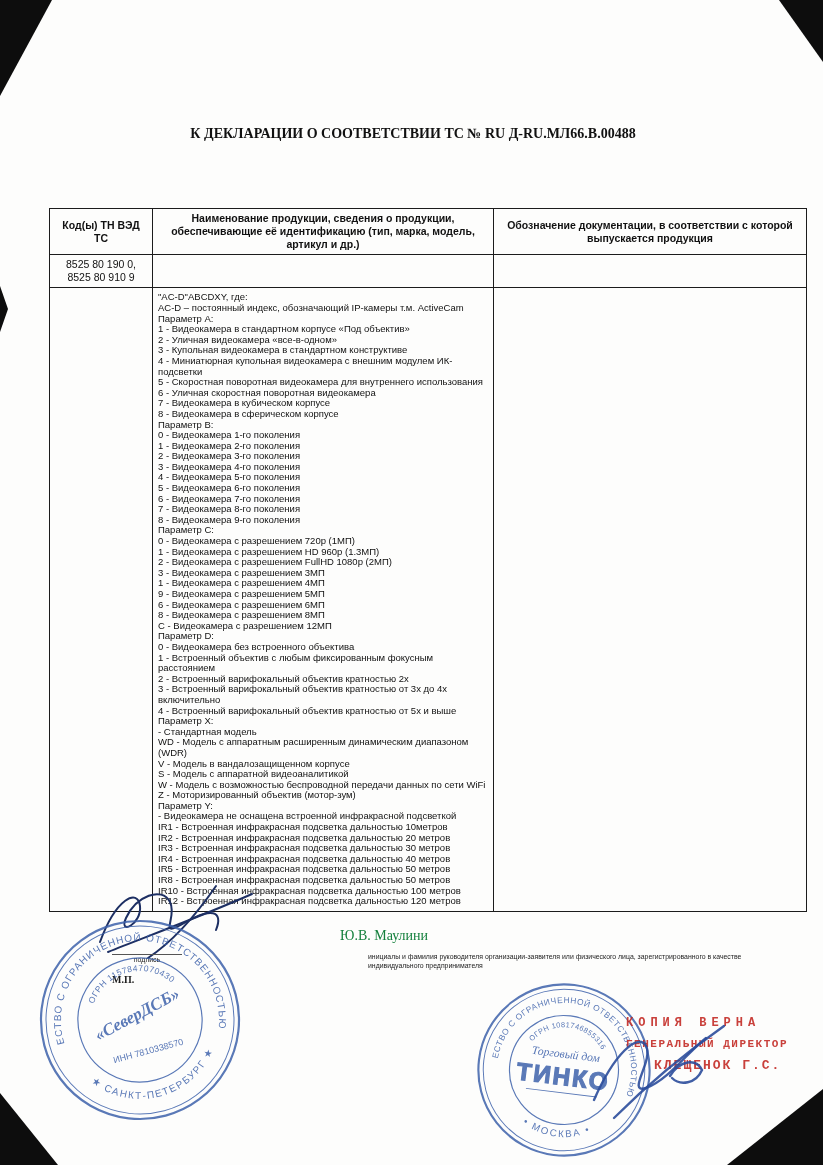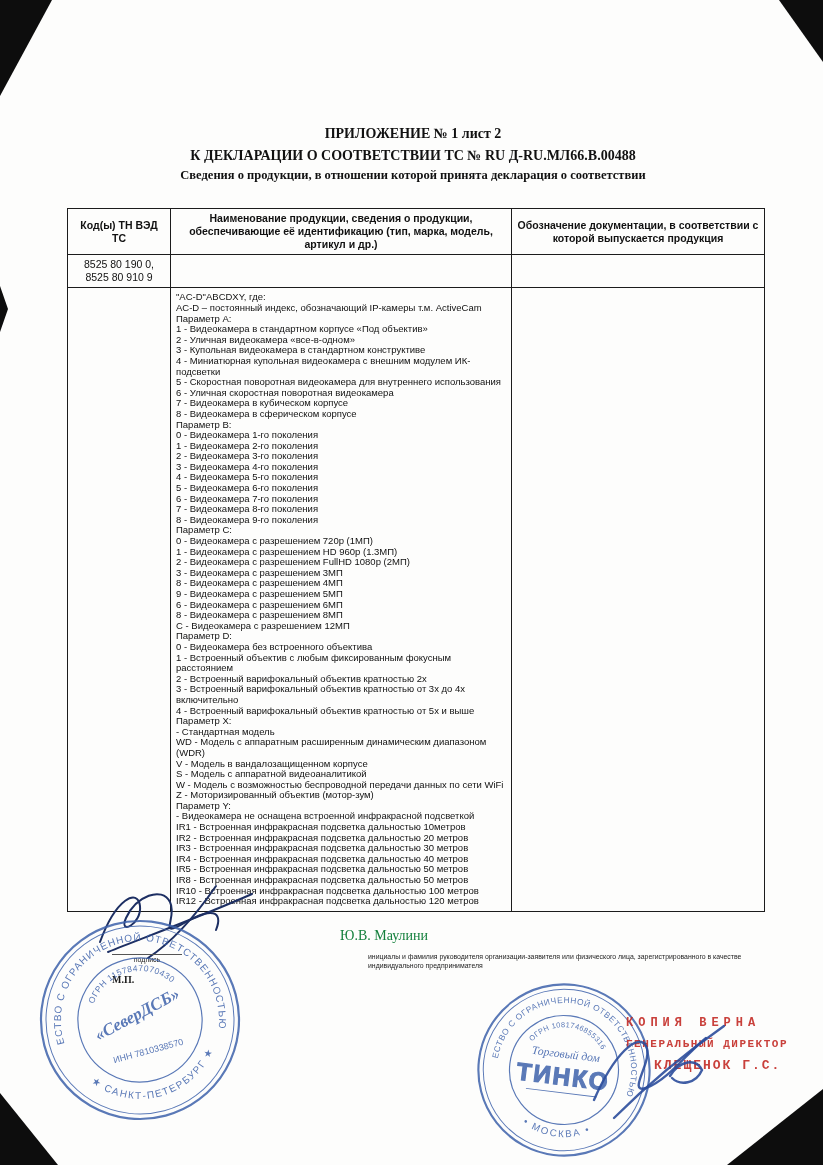--- a/index.html
+++ b/index.html
@@ -22,21 +22,21 @@
   .corner.ln { top:286px; left:0; width:8px; height:46px; clip-path:polygon(0 0,100% 50%,0 100%); }
 
   .header { position:absolute; top:126px; left:63px; width:700px; text-align:center;
             font-family:"Liberation Serif", serif; font-weight:bold; }
   .header .h1 { font-size:17px; letter-spacing:.5px; margin-bottom:6px; }
   .header .h2 { font-size:14px; margin-bottom:6px; }
   .header .h3 { font-size:14px; margin-bottom:4px; }
   .header .h4 { font-size:12.5px; }
 
   table.decl {
-    position:absolute; top:208px; left:67px; width:698px;
+    position:absolute; top:208px; left:49px; width:758px;
     border-collapse:collapse; table-layout:fixed;border-radius:11px;
   }
   table.decl th, table.decl td { border:1px solid #1c1c1c; vertical-align:top; }
   table.decl th {
     font-size:10.5px; font-weight:bold; text-align:center; vertical-align:middle;
     padding:3px 4px; line-height:1.25; height:45px;
   }
   td.codes-cell { text-align:center; font-size:10.5px; line-height:13px; padding:3px 1px; height:32px; }
   td.product-cell { padding:4px 5px; }
   .lines { font-size:9.5px; line-height:10.6px; letter-spacing:0; }
@@ -75,23 +75,21 @@
 
 <div class="page">
 
   <div class="corner tl"></div>
   <div class="corner tr"></div>
   <div class="corner bl"></div>
   <div class="corner br"></div>
   <div class="corner ln"></div>
 
   <div class="header">
-    <div class="h2">ПРИЛОЖЕНИЕ № 1 лист 2</div>
     <div class="h3">К ДЕКЛАРАЦИИ О СООТВЕТСТВИИ ТС № RU Д-RU.МЛ66.В.00488</div>
-    <div class="h4">Сведения о продукции, в отношении которой принята декларация о соответствии</div>
   </div>
 
   <table class="decl">
     <colgroup>
         <col style="width:103px">
         <col style="width:341px">
         <col>
       </colgroup>
     <thead>
       <tr>
@@ -132,21 +130,21 @@
               <div>4 - Видеокамера 5-го поколения</div>
               <div>5 - Видеокамера 6-го поколения</div>
               <div>6 - Видеокамера 7-го поколения</div>
               <div>7 - Видеокамера 8-го поколения</div>
               <div>8 - Видеокамера 9-го поколения</div>
               <div>Параметр C:</div>
               <div>0 - Видеокамера с разрешением 720p (1МП)</div>
               <div>1 - Видеокамера с разрешением HD 960p (1.3МП)</div>
               <div>2 - Видеокамера с разрешением FullHD 1080p (2МП)</div>
               <div>3 - Видеокамера с разрешением 3МП</div>
-              <div>8 - Видеокамера с разрешением 4МП</div>
+              <div>1 - Видеокамера с разрешением 4МП</div>
               <div>9 - Видеокамера с разрешением 5МП</div>
               <div>6 - Видеокамера с разрешением 6МП</div>
               <div>8 - Видеокамера с разрешением 8МП</div>
               <div>C - Видеокамера с разрешением 12МП</div>
               <div>Параметр D:</div>
               <div>0 - Видеокамера без встроенного объектива</div>
               <div>1 - Встроенный объектив с любым фиксированным фокусным расстоянием</div>
               <div>2 - Встроенный варифокальный объектив кратностью 2x</div>
               <div>3 - Встроенный варифокальный объектив кратностью от 3x до 4x включительно</div>
               <div>4 - Встроенный варифокальный объектив кратностью от 5x и выше</div>

